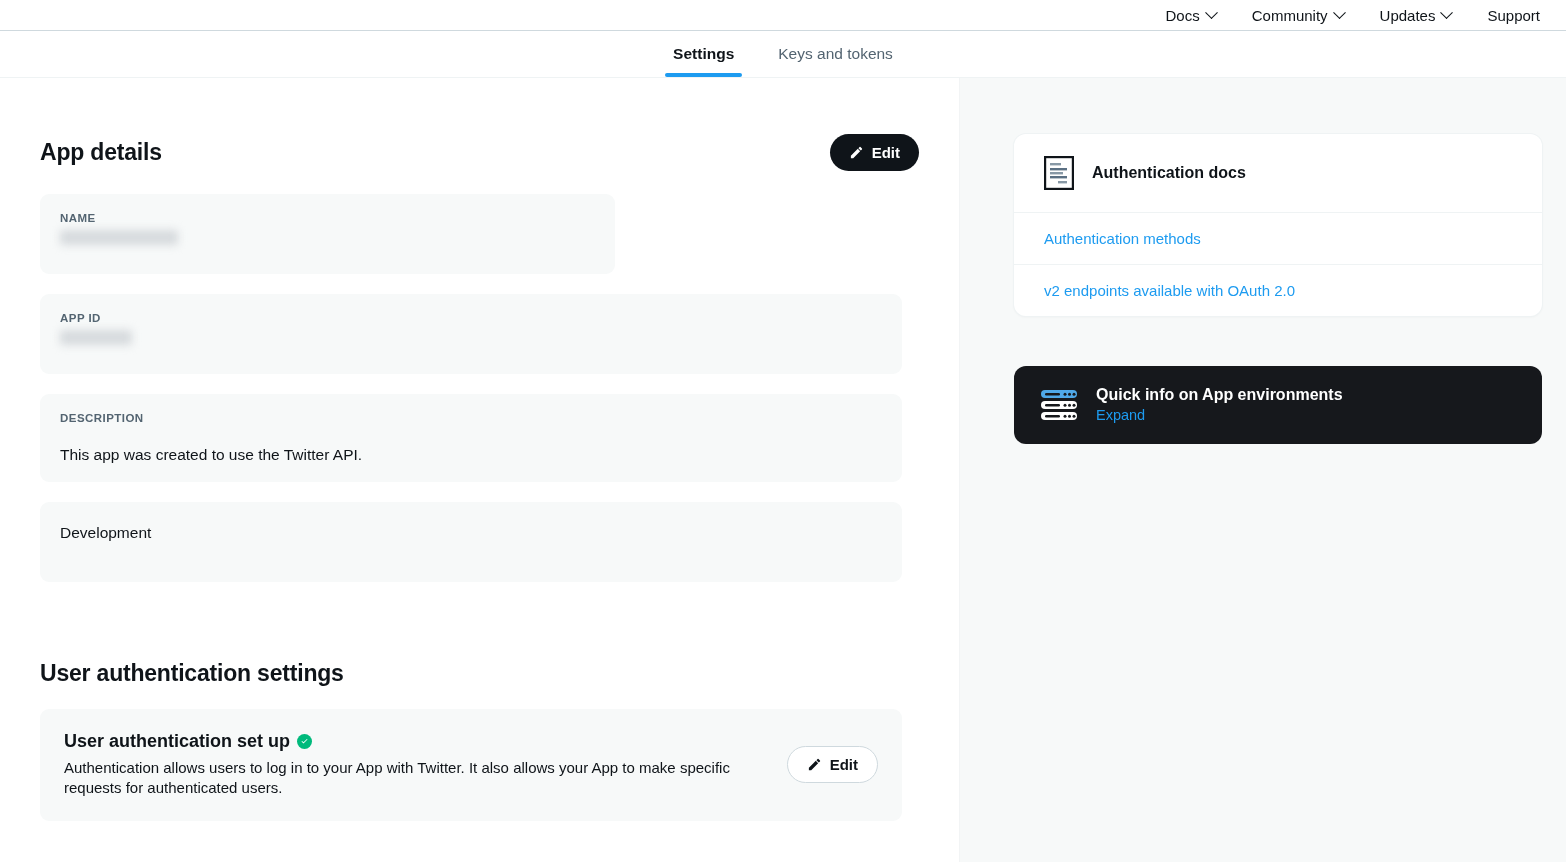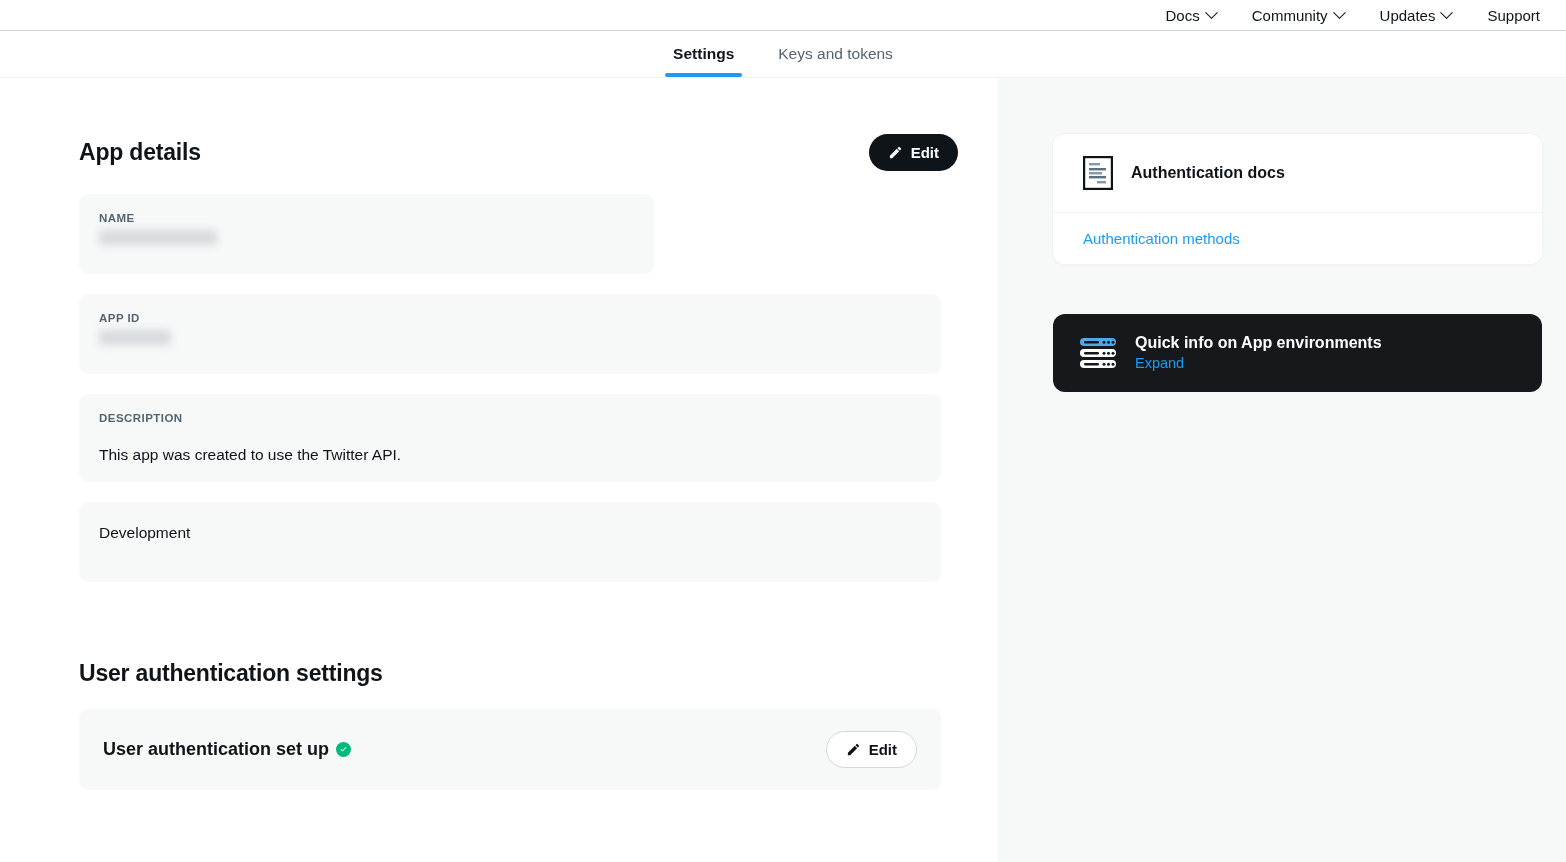--- a/index.html
+++ b/index.html
@@ -54,21 +54,21 @@
   .tab.active { color: #0f1419; font-weight: bold; }
   .tab.active::after {
     content: "";
     position: absolute; left: 6px; right: 6px; bottom: 0;
     height: 4px; border-radius: 2px;
     background: #1d9bf0;
   }
   .tab + .tab { margin-left: 16px; }
 
   
-  .body { display: flex; height: 784px; margin-left: 39px; }
+  .body { display: flex; height: 784px; }
   .left {
     width: 960px; background: #ffffff;
     padding: 56px 40px 0 40px;
     border-right: 1px solid #f2f4f5;
   }
   .right {
     flex: 1; background: #f7f9f9;
     padding: 56px 24px 0 54px;
   }
 
@@ -273,20 +273,21 @@
       <div class="auth-card">
         <div>
           <div class="auth-title">
             <span>User authentication set up</span>
             <span class="check-badge">
               <svg width="9" height="9" viewBox="0 0 24 24">
                   <path d="M20 6.5 9.3 17.2 4 11.9l1.5-1.5 3.8 3.8L18.5 5z" fill="#ffffff"></path>
                 </svg>
             </span>
           </div>
+          <div class="auth-desc">Authentication allows users to log in to your App with Twitter. It also allows your App to make specific requests for authenticated users.</div>
         </div>
         <div class="btn btn-light">
           <svg class="pencil" width="15" height="15" viewBox="0 0 24 24">
             <path d="M3 17.25V21h3.75L17.81 9.94l-3.75-3.75L3 17.25zM20.71 7.04a1 1 0 0 0 0-1.41l-2.34-2.34a1 1 0 0 0-1.41 0l-1.83 1.83 3.75 3.75 1.83-1.83z" fill="#0f1419"></path>
           </svg>
           <span>Edit</span>
         </div>
       </div>
 
     </div>
@@ -299,20 +300,21 @@
             <rect x="1" y="1" width="28" height="32" fill="#ffffff" stroke="#0f1419" stroke-width="2.4"></rect>
             <rect x="6" y="7" width="11" height="2.4" fill="#8899a6"></rect>
             <rect x="6" y="12" width="17" height="2.4" fill="#5b7083"></rect>
             <rect x="6" y="16" width="13" height="2.4" fill="#8899a6"></rect>
             <rect x="6" y="20" width="17" height="2.4" fill="#5b7083"></rect>
             <rect x="14" y="25" width="9" height="2.4" fill="#8899a6"></rect>
           </svg>
           <span class="docs-head-title">Authentication docs</span>
         </div>
         <a class="docs-link">Authentication methods</a>
+        <a class="docs-link">v2 endpoints available with OAuth 2.0</a>
       </div>
 
       <div class="quick-card">
         <svg width="38" height="34" viewBox="0 0 38 34">
           <rect x="1" y="2" width="36" height="8" rx="4" fill="#4fa8e8"></rect>
           <rect x="5" y="5" width="15" height="2.6" rx="1.3" fill="#16181c"></rect>
           <circle cx="25" cy="6.2" r="1.5" fill="#16181c"></circle>
             <circle cx="29.5" cy="6.2" r="1.5" fill="#16181c"></circle>
             <circle cx="34" cy="6.2" r="1.5" fill="#16181c"></circle>
           <rect x="1" y="13" width="36" height="8" rx="4" fill="#ffffff"></rect>

